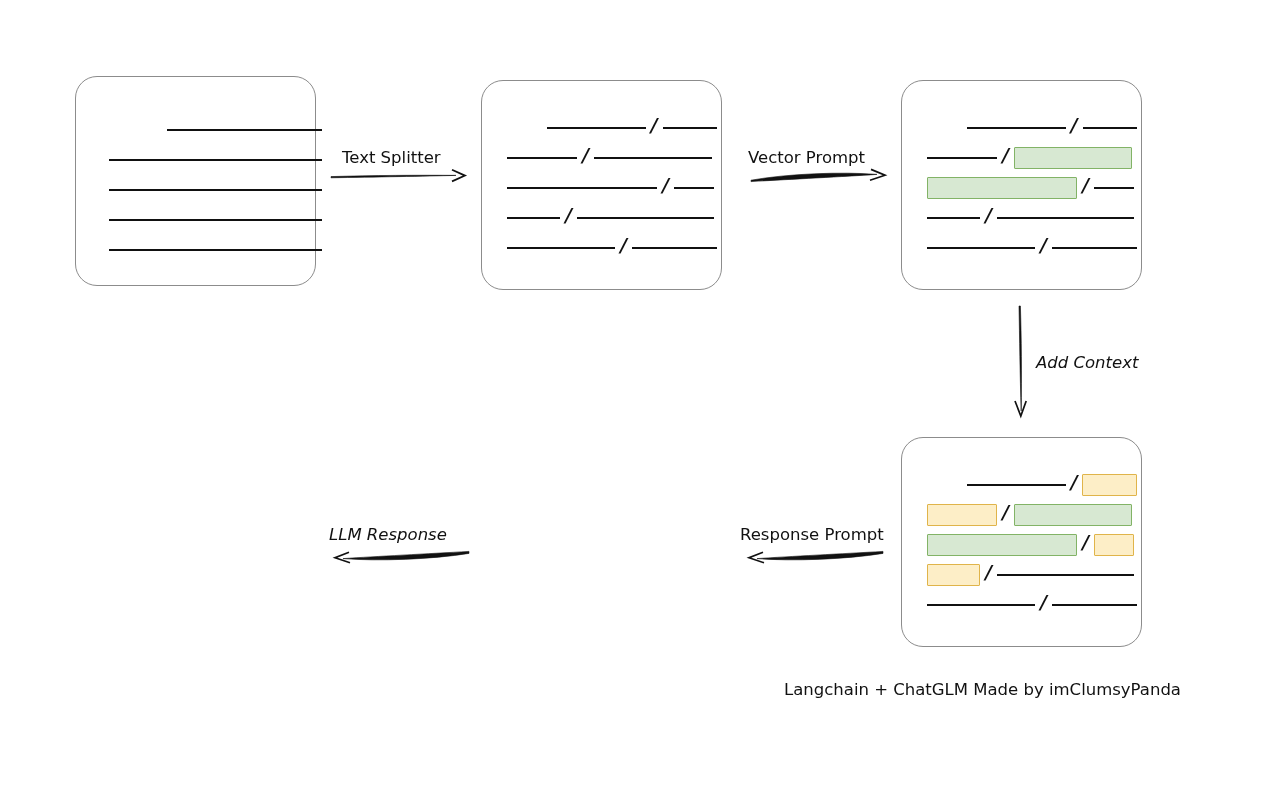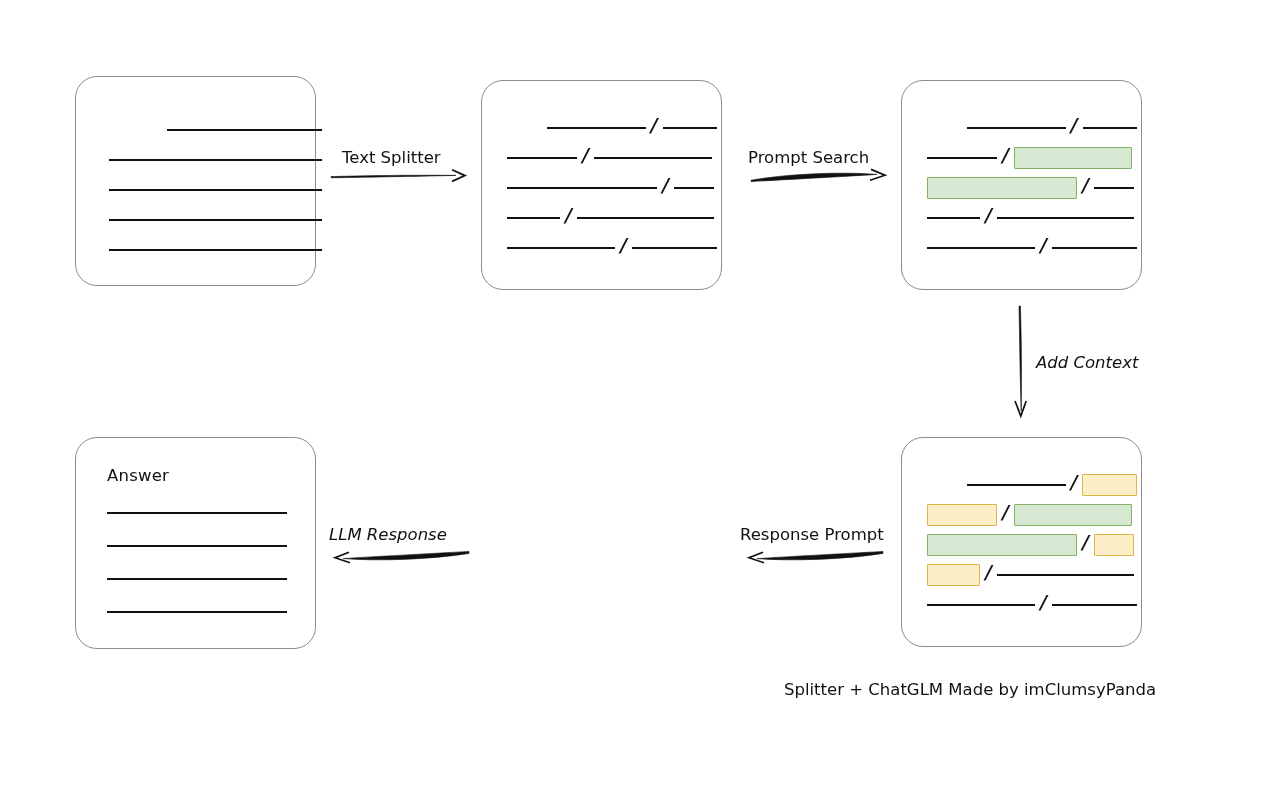--- a/index.html
+++ b/index.html
@@ -233,45 +233,36 @@
         </div>
         <div class="row">
           <span class="seg" style="width: 108px;"></span>
           <span class="slash">/</span>
           <span class="seg" style="width: 85px;"></span>
         </div>
       </div>
   </div>
 
 
-  <div class="node" id="node-answer" style="left:75px; top:437px; width:241px; height:212px;">
-    <div class="sec-label" style="left:31px; top:28px;">Answer</div>
-    <div id="answer-lines">
-        <div class="ansline" style="left: 31px; top: 74px; width: 180px;"></div>
-        <div class="ansline" style="left: 31px; top: 107px; width: 180px;"></div>
-        <div class="ansline" style="left: 31px; top: 140px; width: 180px;"></div>
-        <div class="ansline" style="left: 31px; top: 173px; width: 180px;"></div>
-      </div>
-  </div>
 
   <div class="edge" style="left:330px; top:168px; width:136px; height:16px;">
     <svg width="136" height="16" viewBox="0 0 136 16">
       <path d="M1,8.6 C40,7.4 92,7.0 126,7.4 C96,8.2 44,9.0 1,9.8 Z" fill="#111" stroke="#111" stroke-width="0.6"></path>
       <path d="M122,1.8 L135,7.6 L122,13.4" fill="none" stroke="#111" stroke-width="1.7"></path>
     </svg>
   </div>
   <div class="edge-label" style="left:342px; top:148px;text-align:right;">Text Splitter</div>
 
   <div class="edge" style="left:750px; top:168px; width:136px; height:18px;">
     <svg width="136" height="18" viewBox="0 0 136 18">
       <path d="M1,12.2 C38,5.6 92,3.6 127,6.4 C94,8.6 42,11.2 1,13.6 Z" fill="#111" stroke="#111" stroke-width="0.6"></path>
       <path d="M121,1.4 L135,7.2 L120,12.2" fill="none" stroke="#111" stroke-width="1.7"></path>
     </svg>
   </div>
-  <div class="edge-label" style="left:748px; top:148px;">Prompt Search</div>
+  <div class="edge-label" style="left:748px; top:148px;">Vector Prompt</div>
 
   <div class="edge" style="left:1012px; top:305px; width:18px; height:112px;">
     <svg width="18" height="112" viewBox="0 0 18 112">
       <path d="M8.4,1 C9.4,32 9.8,70 9.2,106 C8.0,70 7.6,32 7.0,1 Z" fill="#111" stroke="#111" stroke-width="0.6"></path>
       <path d="M3.0,96 L8.8,111 L14.2,96" fill="none" stroke="#111" stroke-width="1.7"></path>
     </svg>
   </div>
   <div class="edge-label" style="left:1036px; top:353px;font-style:italic;">Add Context</div>
 
   <div class="edge" style="left:738px; top:548px; width:146px; height:18px;">
@@ -283,15 +274,15 @@
   <div class="edge-label" style="left:740px; top:525px;">Response Prompt</div>
 
   <div class="edge" style="left:323px; top:548px; width:147px; height:18px;">
     <svg width="147" height="18" viewBox="0 0 147 18">
       <path d="M146,5.4 C109,11.4 55,13.4 20,10.6 C53,8.4 105,5.8 146,3.4 Z" fill="#111" stroke="#111" stroke-width="0.6"></path>
       <path d="M26,4.2 L12,9.8 L27,14.8" fill="none" stroke="#111" stroke-width="1.7"></path>
     </svg>
   </div>
   <div class="edge-label" style="left:329px; top:525px;font-style:italic;">LLM Response</div>
 
-  <div class="caption" style="left:784px; top:680px;">Splitter + ChatGLM Made by imClumsyPanda</div>
+  <div class="caption" style="left:784px; top:680px;">Langchain + ChatGLM Made by imClumsyPanda</div>
 
 </div>
 
 </body></html>

